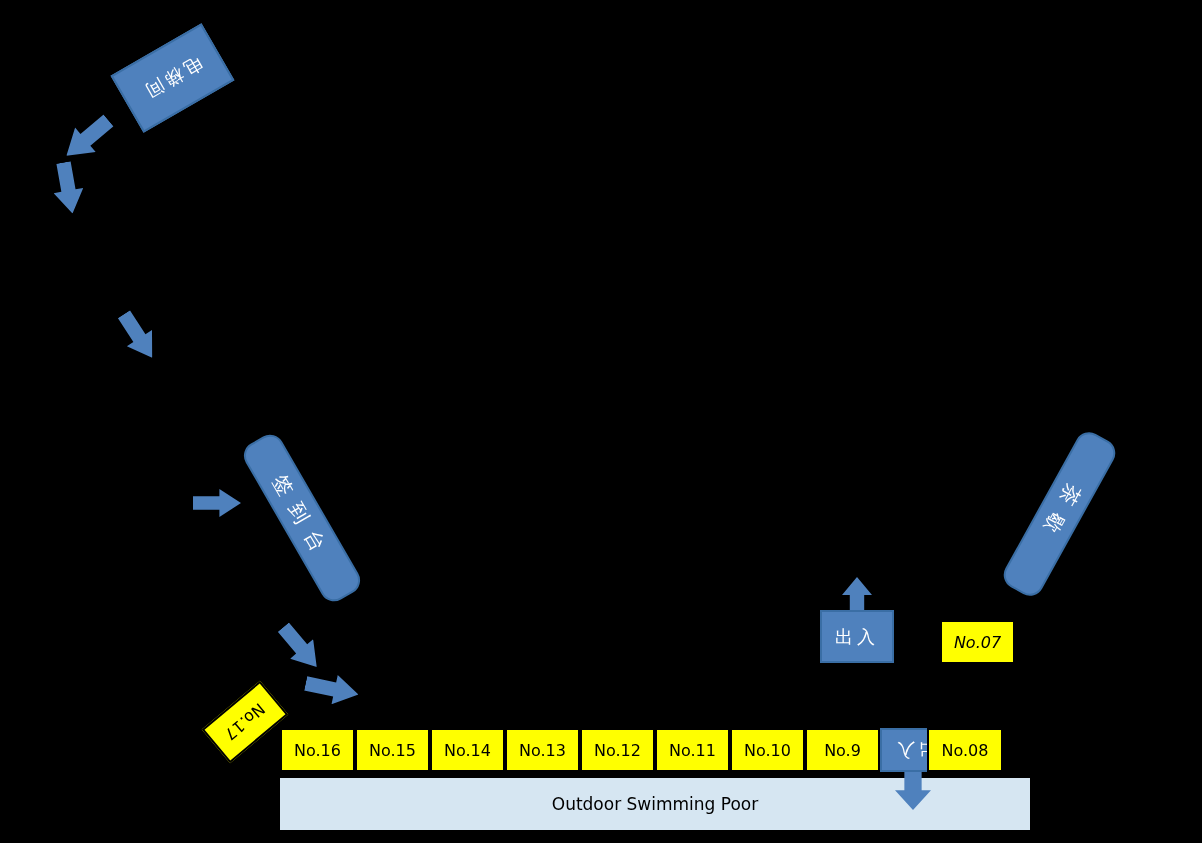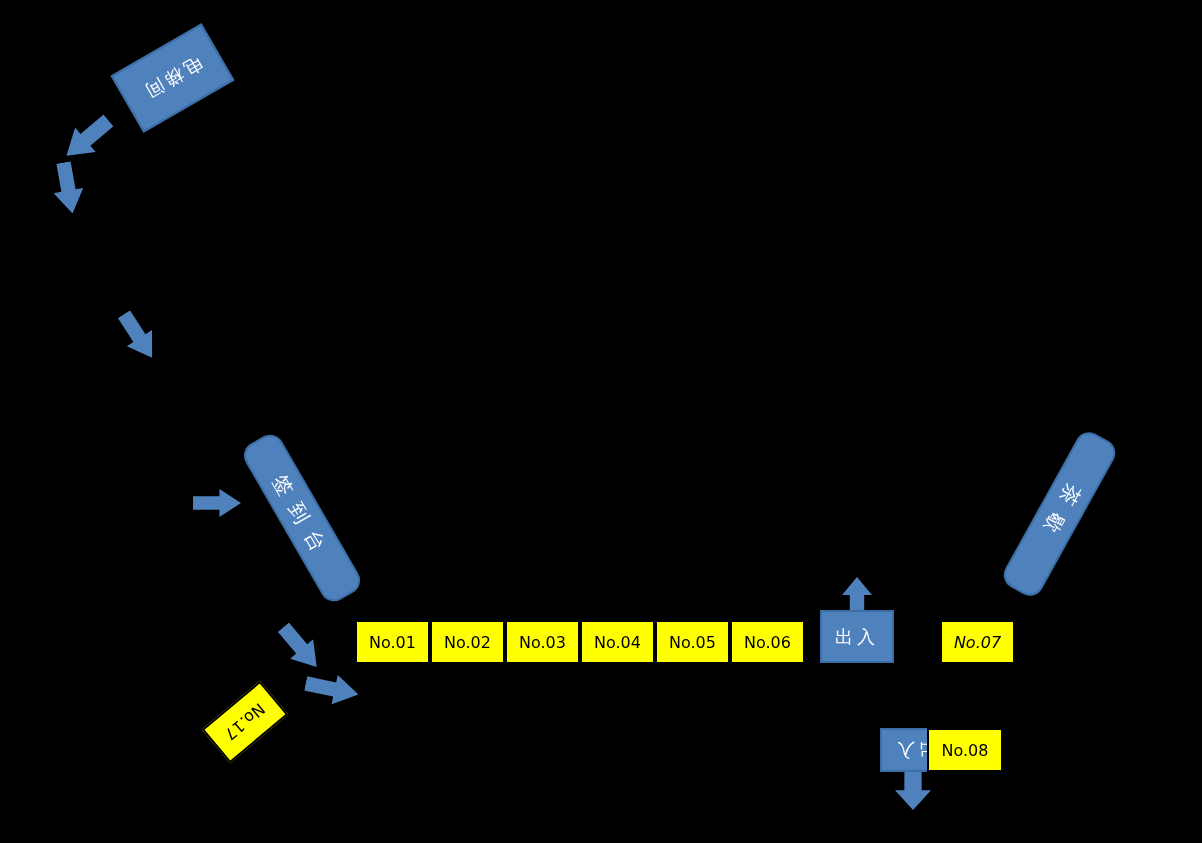--- a/index.html
+++ b/index.html
@@ -97,38 +97,43 @@
   <div class="arrow" style="left:891px; top:770px; width:44px; height:36px; transform:rotate(90deg);"></div>
 
   <div class="shape-blue rounded" style="left:212px; top:497px; width:180px; height:42px; transform:rotate(60deg); font-size:20px; letter-spacing:12px;">
     <span>签到台</span>
   </div>
 
   <div class="shape-blue rounded" style="left:972px; top:493px; width:175px; height:42px; transform:rotate(119deg); font-size:20px; letter-spacing:12px;">
     <span>茶歇</span>
   </div>
 
-  <div class="booth-row" style="left:355px; top:620px;">
-    <div class="booth">No.01</div>
-    <div class="booth">No.02</div>
-    <div class="booth">No.03</div>
-    <div class="booth">No.04</div>
-    <div class="booth">No.05</div>
-    <div class="booth">No.06</div>
-  </div>
 
   <div class="shape-blue" style="left:820px; top:610px; width:74px; height:53px; font-size:18px; letter-spacing:4px;">
     <span>出入</span>
   </div>
 
   <div class="booth abs" style="left:940px; top:620px;font-style:italic;">No.07</div>
 
   <div class="booth abs" style="left:207px; top:700px; width:76px; transform:rotate(140deg);">No.17</div>
 
+  <div class="booth-row" style="left:280px; top:728px;">
+    <div class="booth">No.16</div>
+    <div class="booth">No.15</div>
+    <div class="booth">No.14</div>
+    <div class="booth">No.13</div>
+    <div class="booth">No.12</div>
+    <div class="booth">No.11</div>
+    <div class="booth">No.10</div>
+    <div class="booth">No.9</div>
+  </div>
 
   <div class="shape-blue" style="left:880px; top:728px; width:70px; height:44px; transform:rotate(180deg); font-size:18px; letter-spacing:3px;">
     <span>出入</span>
   </div>
 
   <div class="booth abs" style="left:927px; top:728px; width:76px;">No.08</div>
 
+  <div class="pool">
+    <span>Outdoor Swimming Poor</span>
+  </div>
 
 </div>
 
 </body></html>

